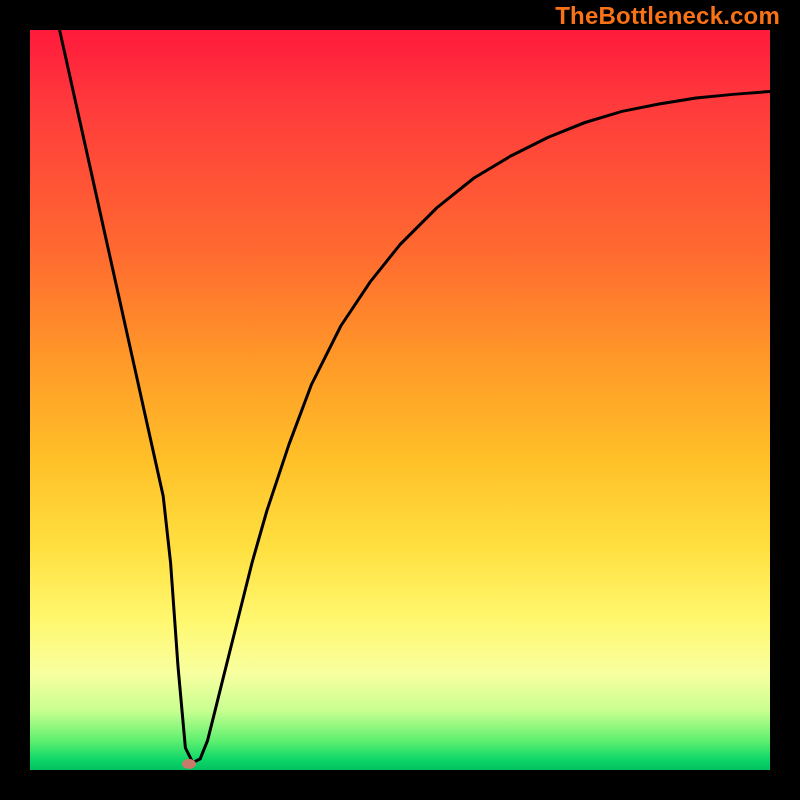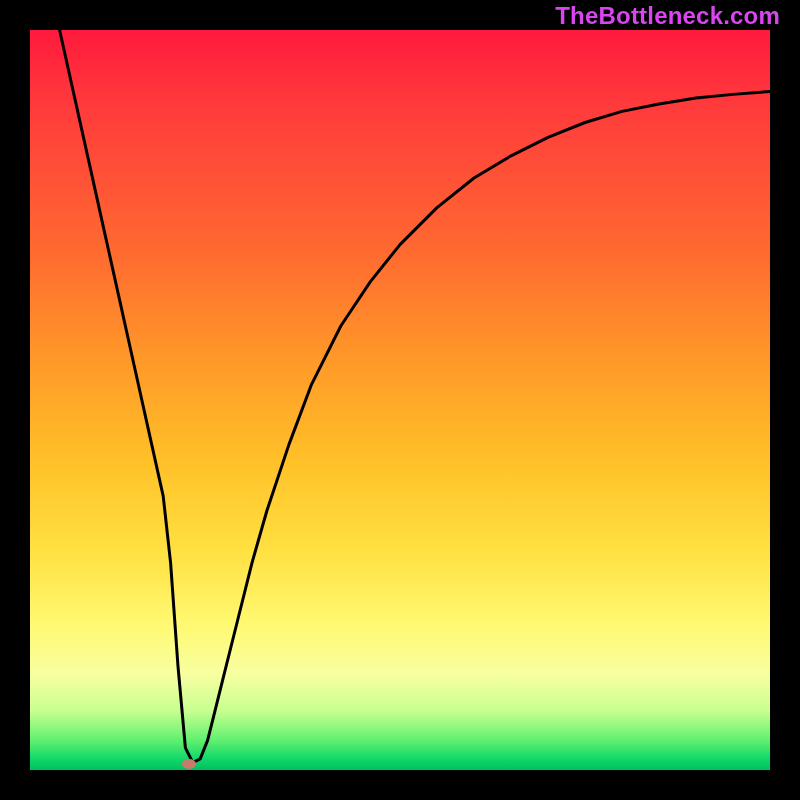--- a/index.html
+++ b/index.html
@@ -14,21 +14,21 @@
   .frame {
     position: relative;
     width: 800px;
     height: 800px;
     background: #000;
   }
   .watermark {
     position: absolute;
     top: 2px;
     right: 20px;
-    color: #d946ef;
+    color: #f97316;
     font-size: 24px;
     font-weight: 600;
     letter-spacing: 0.2px;
     user-select: none;
   }
   .plot {
     position: absolute;
     left: 30px;
     top: 30px;
     width: 740px;

